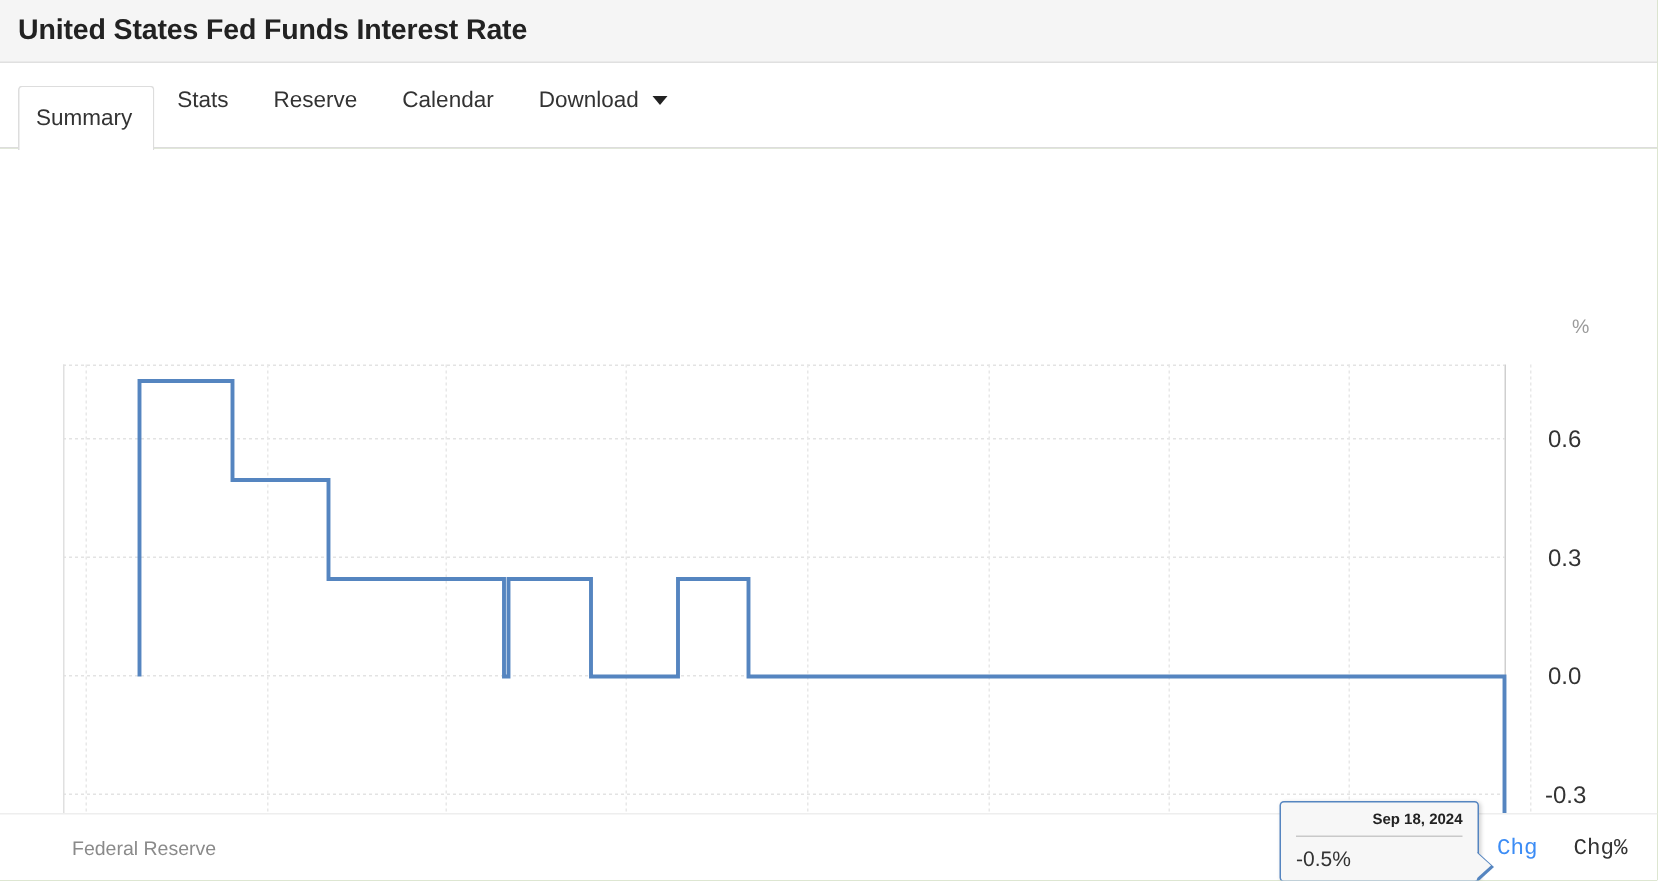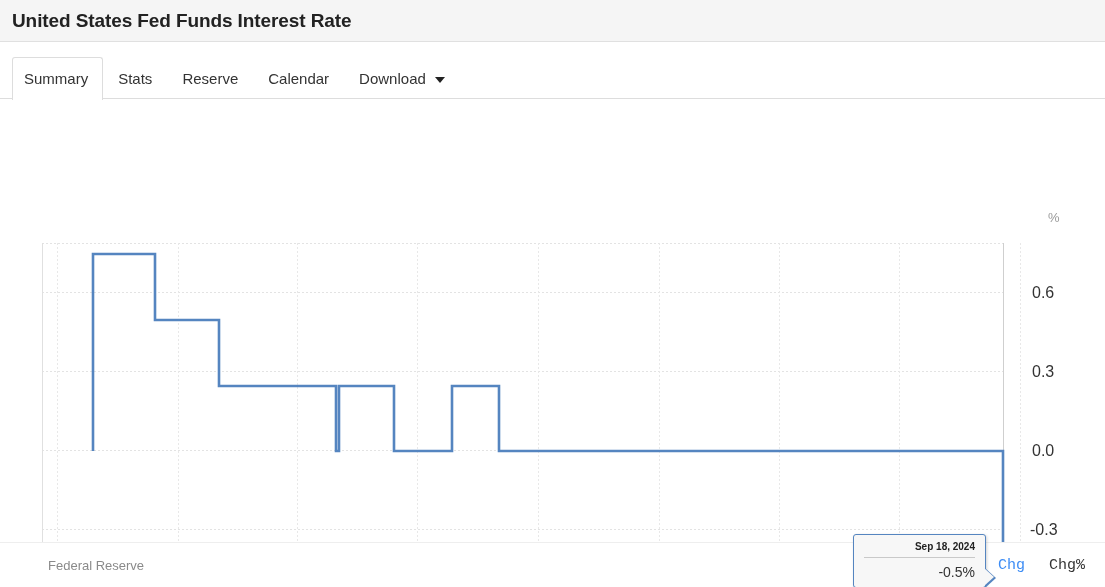--- a/index.html
+++ b/index.html
@@ -51,21 +51,21 @@
     padding: 0 14px;
     height: 42px;
     line-height: 42px;
     font-size: 15px;
     color: #333333;
     white-space: nowrap;
     cursor: pointer;
     border: 1px solid transparent;
     border-bottom: none;
     background: transparent;
-    margin-bottom: 0;
+    margin-bottom: 12px;
   }
   .tab.active {
     background: #ffffff;
     border-color: #dddddd;
     border-top-left-radius: 3px;
     border-top-right-radius: 3px;
     margin-bottom: -1px;
     height: 43px;
     line-height: 42px;
     padding-left: 11px;
@@ -115,21 +115,20 @@
     font-weight: bold;
     color: #222222;
     text-align: right;
     white-space: nowrap;
     padding-bottom: 5px;
     border-bottom: 1px solid #c9c9c9;
   }
   .tooltip-value {
     font-size: 14px;
     color: #333333;
-    text-align: right;
     padding-top: 6px;
   }
   .tooltip-arrow, .tooltip-arrow-fill {
     position: absolute;
     width: 0; height: 0;
     top: 33px;
   }
   .tooltip-arrow {
     right: -11px;
     border-top: 10px solid transparent;

